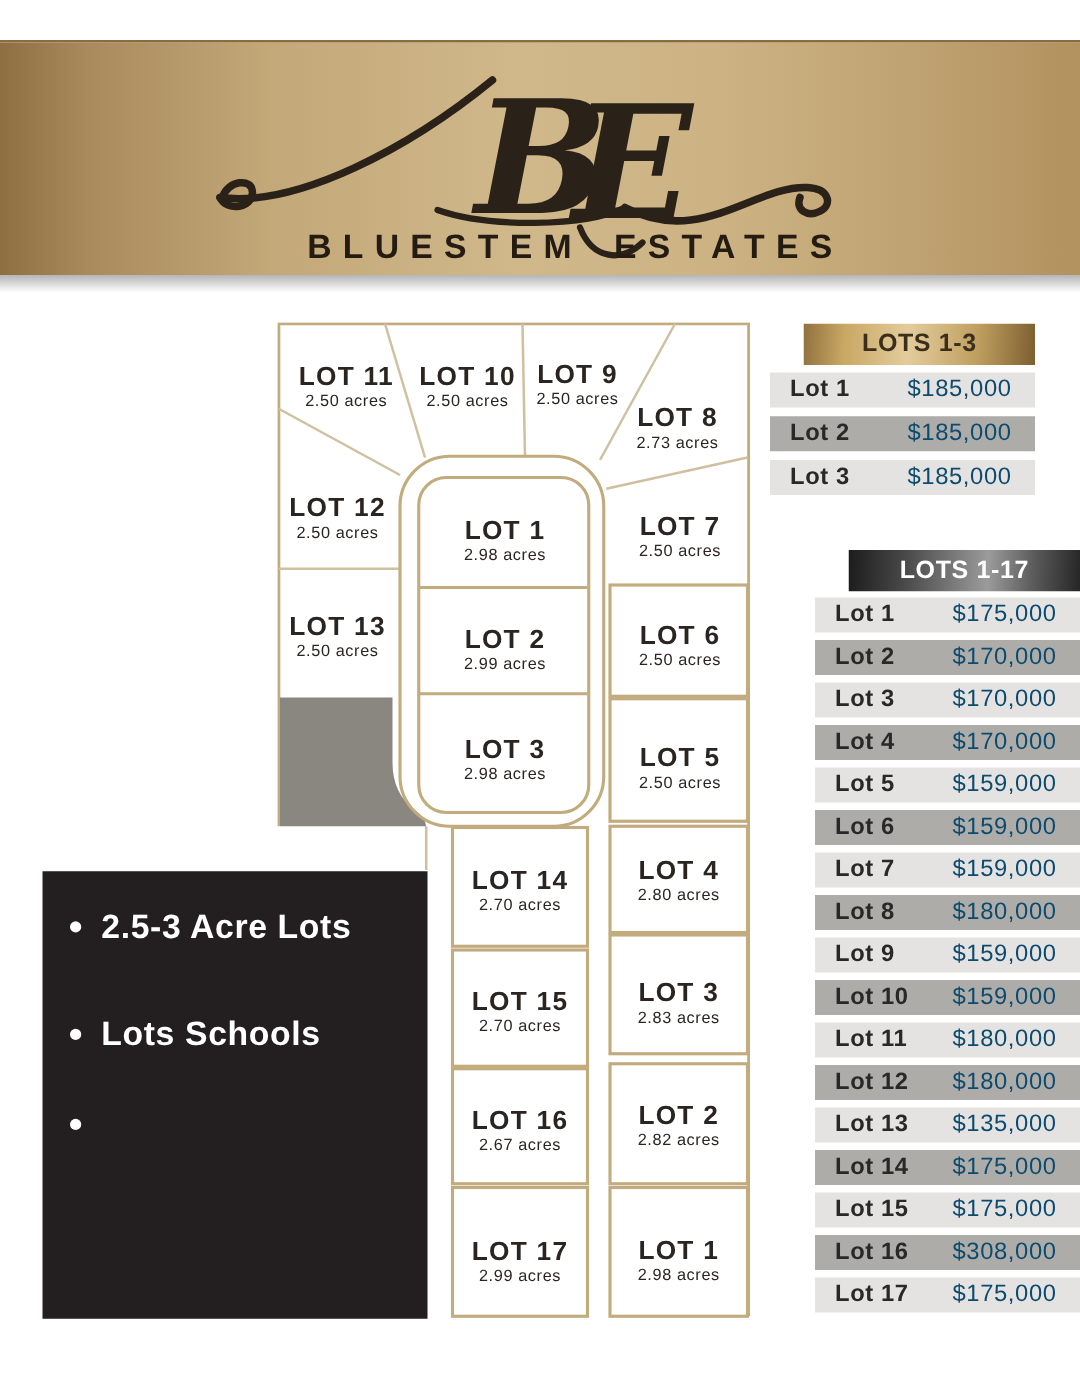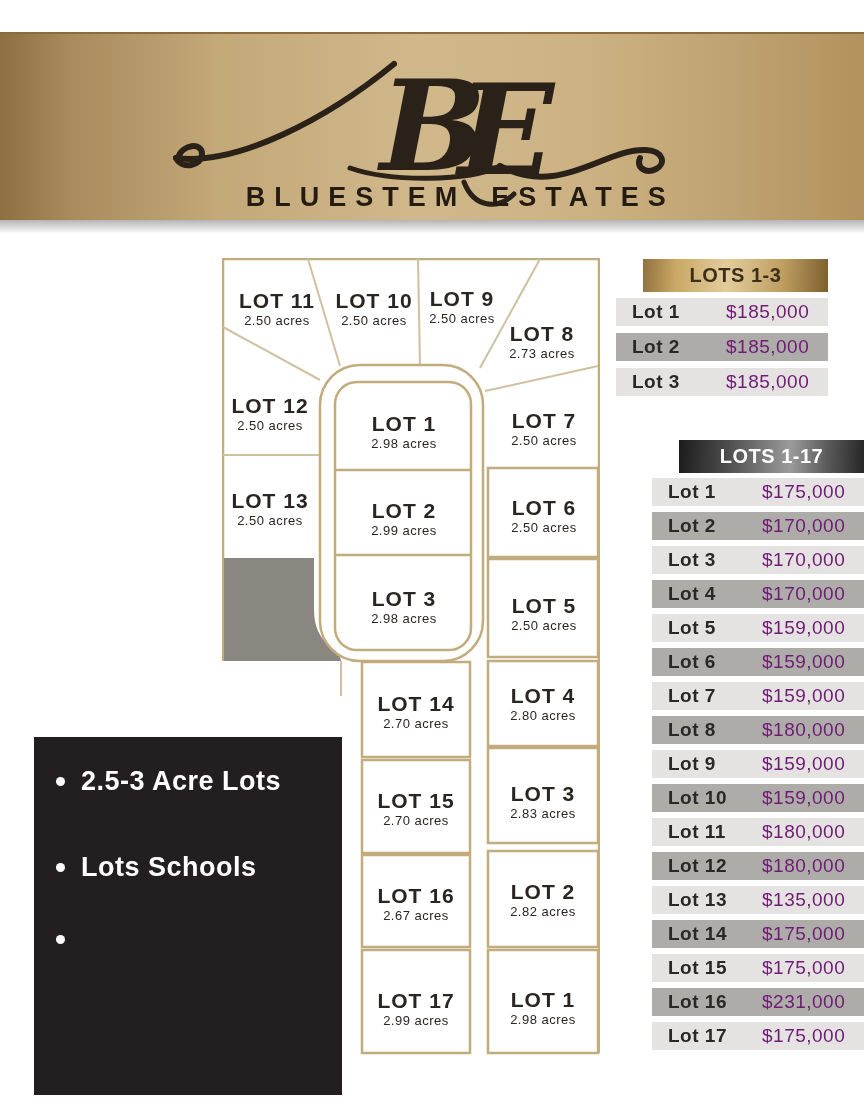--- a/index.html
+++ b/index.html
@@ -26,21 +26,21 @@
   .fan-line{stroke:#cfc0a0;stroke-width:2;fill:none;}
   .lot-box{stroke:#c2ab7c;stroke-width:2.5;fill:#ffffff;}
   .gray-block{fill:#8a8680;}
   .lname{font-family:"Liberation Sans",sans-serif;font-weight:bold;font-size:21px;
          letter-spacing:1px;fill:#2b2522;}
   .lacres{font-family:"Liberation Sans",sans-serif;font-size:13px;
          letter-spacing:.5px;fill:#2b2522;}
 
   
   .features{position:absolute;left:34px;top:697px;width:308px;height:358px;
-            background:#231f20;z-index:5;margin-top:40px;}
+            background:#231f20;z-index:5;}
   .features ul{list-style:none;margin:0;padding:26px 0 0 22px;}
   .features li{display:flex;align-items:center;margin-bottom:50px;
                color:#ffffff;font-weight:bold;font-size:27px;line-height:36px;letter-spacing:.5px;}
   .dot{display:inline-block;width:9px;height:9px;border-radius:50%;
        background:#ffffff;margin-right:16px;flex:0 0 9px;}
 
   
   .tables{position:absolute;left:616px;top:259px;width:212px;}
   .price-table{position:absolute;left:0;width:212px;}
   .price-table.t1{top:0;}
@@ -49,21 +49,21 @@
          letter-spacing:.5px;margin-bottom:6px;margin-left:27px;}
   .thead.gold-bg{background:linear-gradient(93deg,#91713f 0%,#caa865 18%,#e3cc9c 45%,#bf9f60 75%,#7d5f30 100%);
          color:#3b2f1c;}
   .thead.dark-bg{background:linear-gradient(93deg,#1c1c1c 0%,#4a4a4a 25%,#9b9b9b 60%,#5a5a5a 80%,#262626 100%);
          color:#ffffff;margin-bottom:5px;}
   .prow{position:relative;height:28px;line-height:28px;margin-bottom:6px;
         background:#e4e3e1;padding-left:16px;box-sizing:border-box;}
   .t1 .prow{margin-bottom:7px;}
   .prow.alt{background:#adaca9;}
   .prow .lot{font-weight:bold;font-size:19px;color:#282828;letter-spacing:.5px;}
-  .prow .price{position:absolute;left:110px;top:0;font-size:19px;color:#701a75;letter-spacing:.5px;}
+  .prow .price{position:absolute;left:110px;top:0;font-size:19px;color:#0c4a6e;letter-spacing:.5px;}
 </style>
 </head>
 <body>
 
 <div class="page">
 
   <header class="banner">
     <svg class="logo" width="528" height="186" viewBox="0 0 528 186">
       <path class="swash" d="M10,118 C14,104 34,102 34,114 C34,126 14,130 8,118"></path>
       <path class="swash" d="M8,118 C70,126 160,78 226,24"></path>
@@ -270,21 +270,21 @@
             <span class="price">$175,000</span>
           </div>
 
           <div class="prow">
             <span class="lot">Lot 15</span>
             <span class="price">$175,000</span>
           </div>
 
           <div class="prow alt">
             <span class="lot">Lot 16</span>
-            <span class="price">$231,000</span>
+            <span class="price">$308,000</span>
           </div>
 
           <div class="prow">
             <span class="lot">Lot 17</span>
             <span class="price">$175,000</span>
           </div>
         </div>
     </section>
   </div>
 

